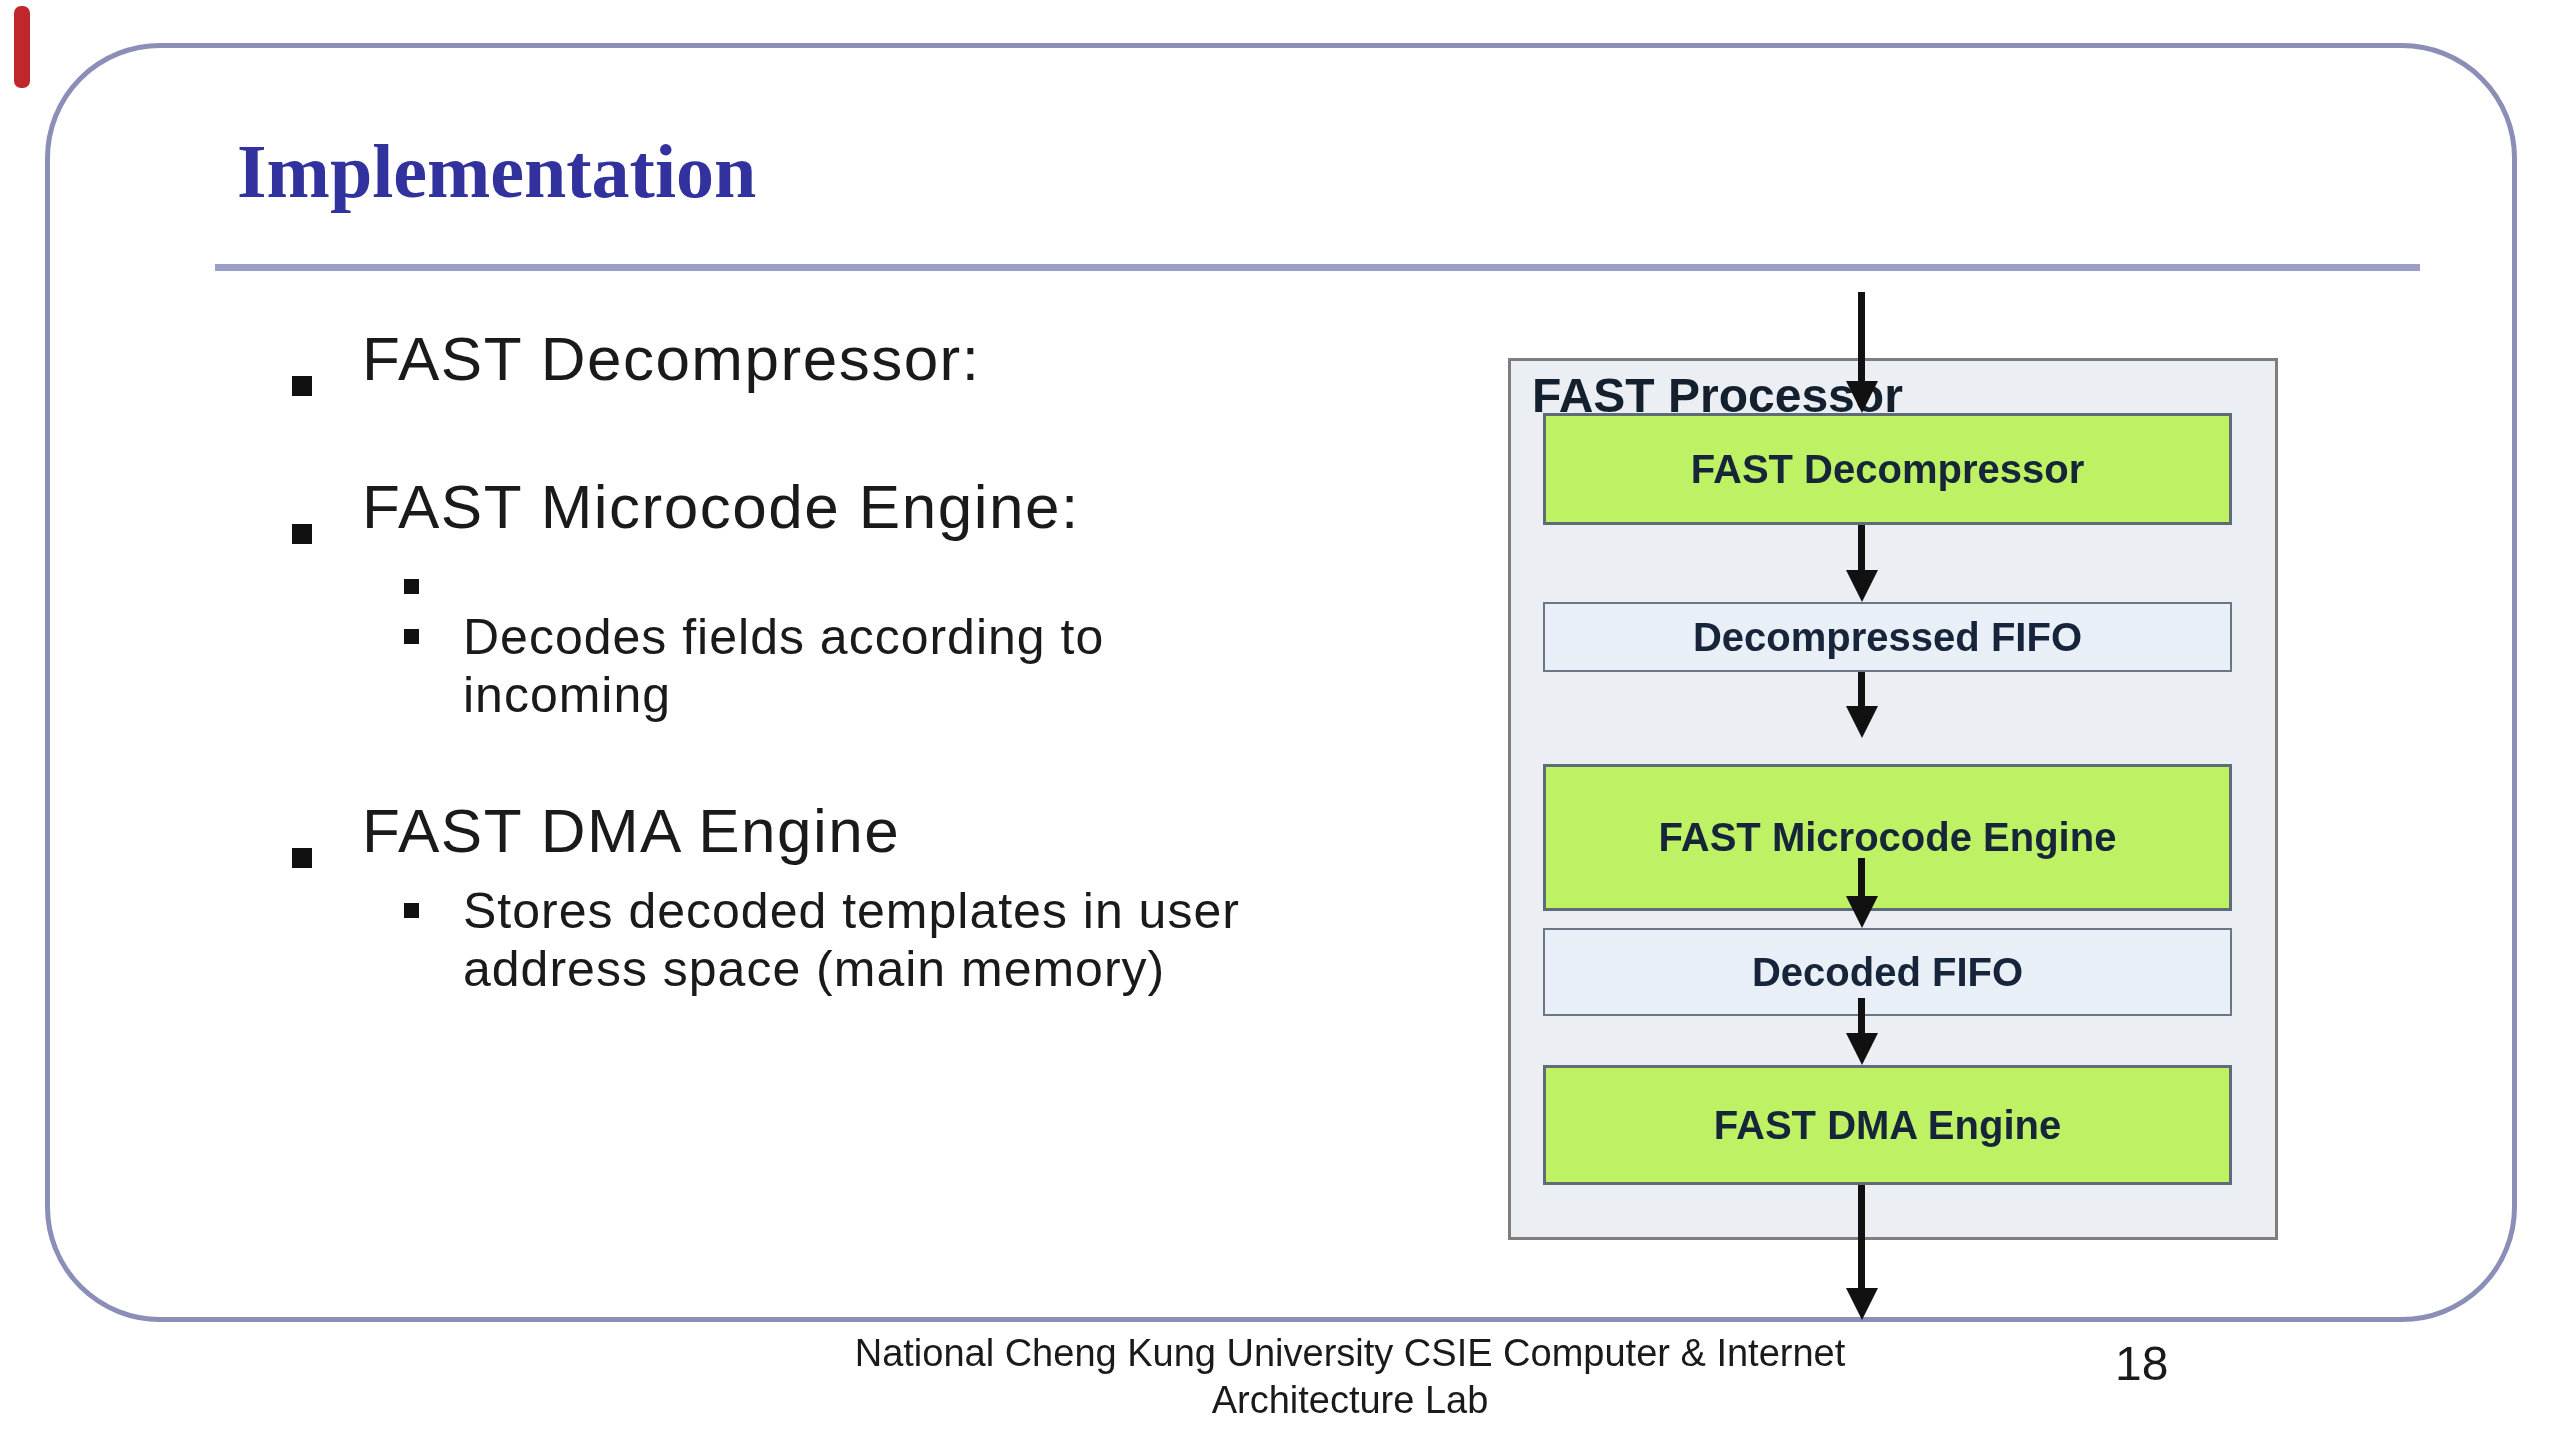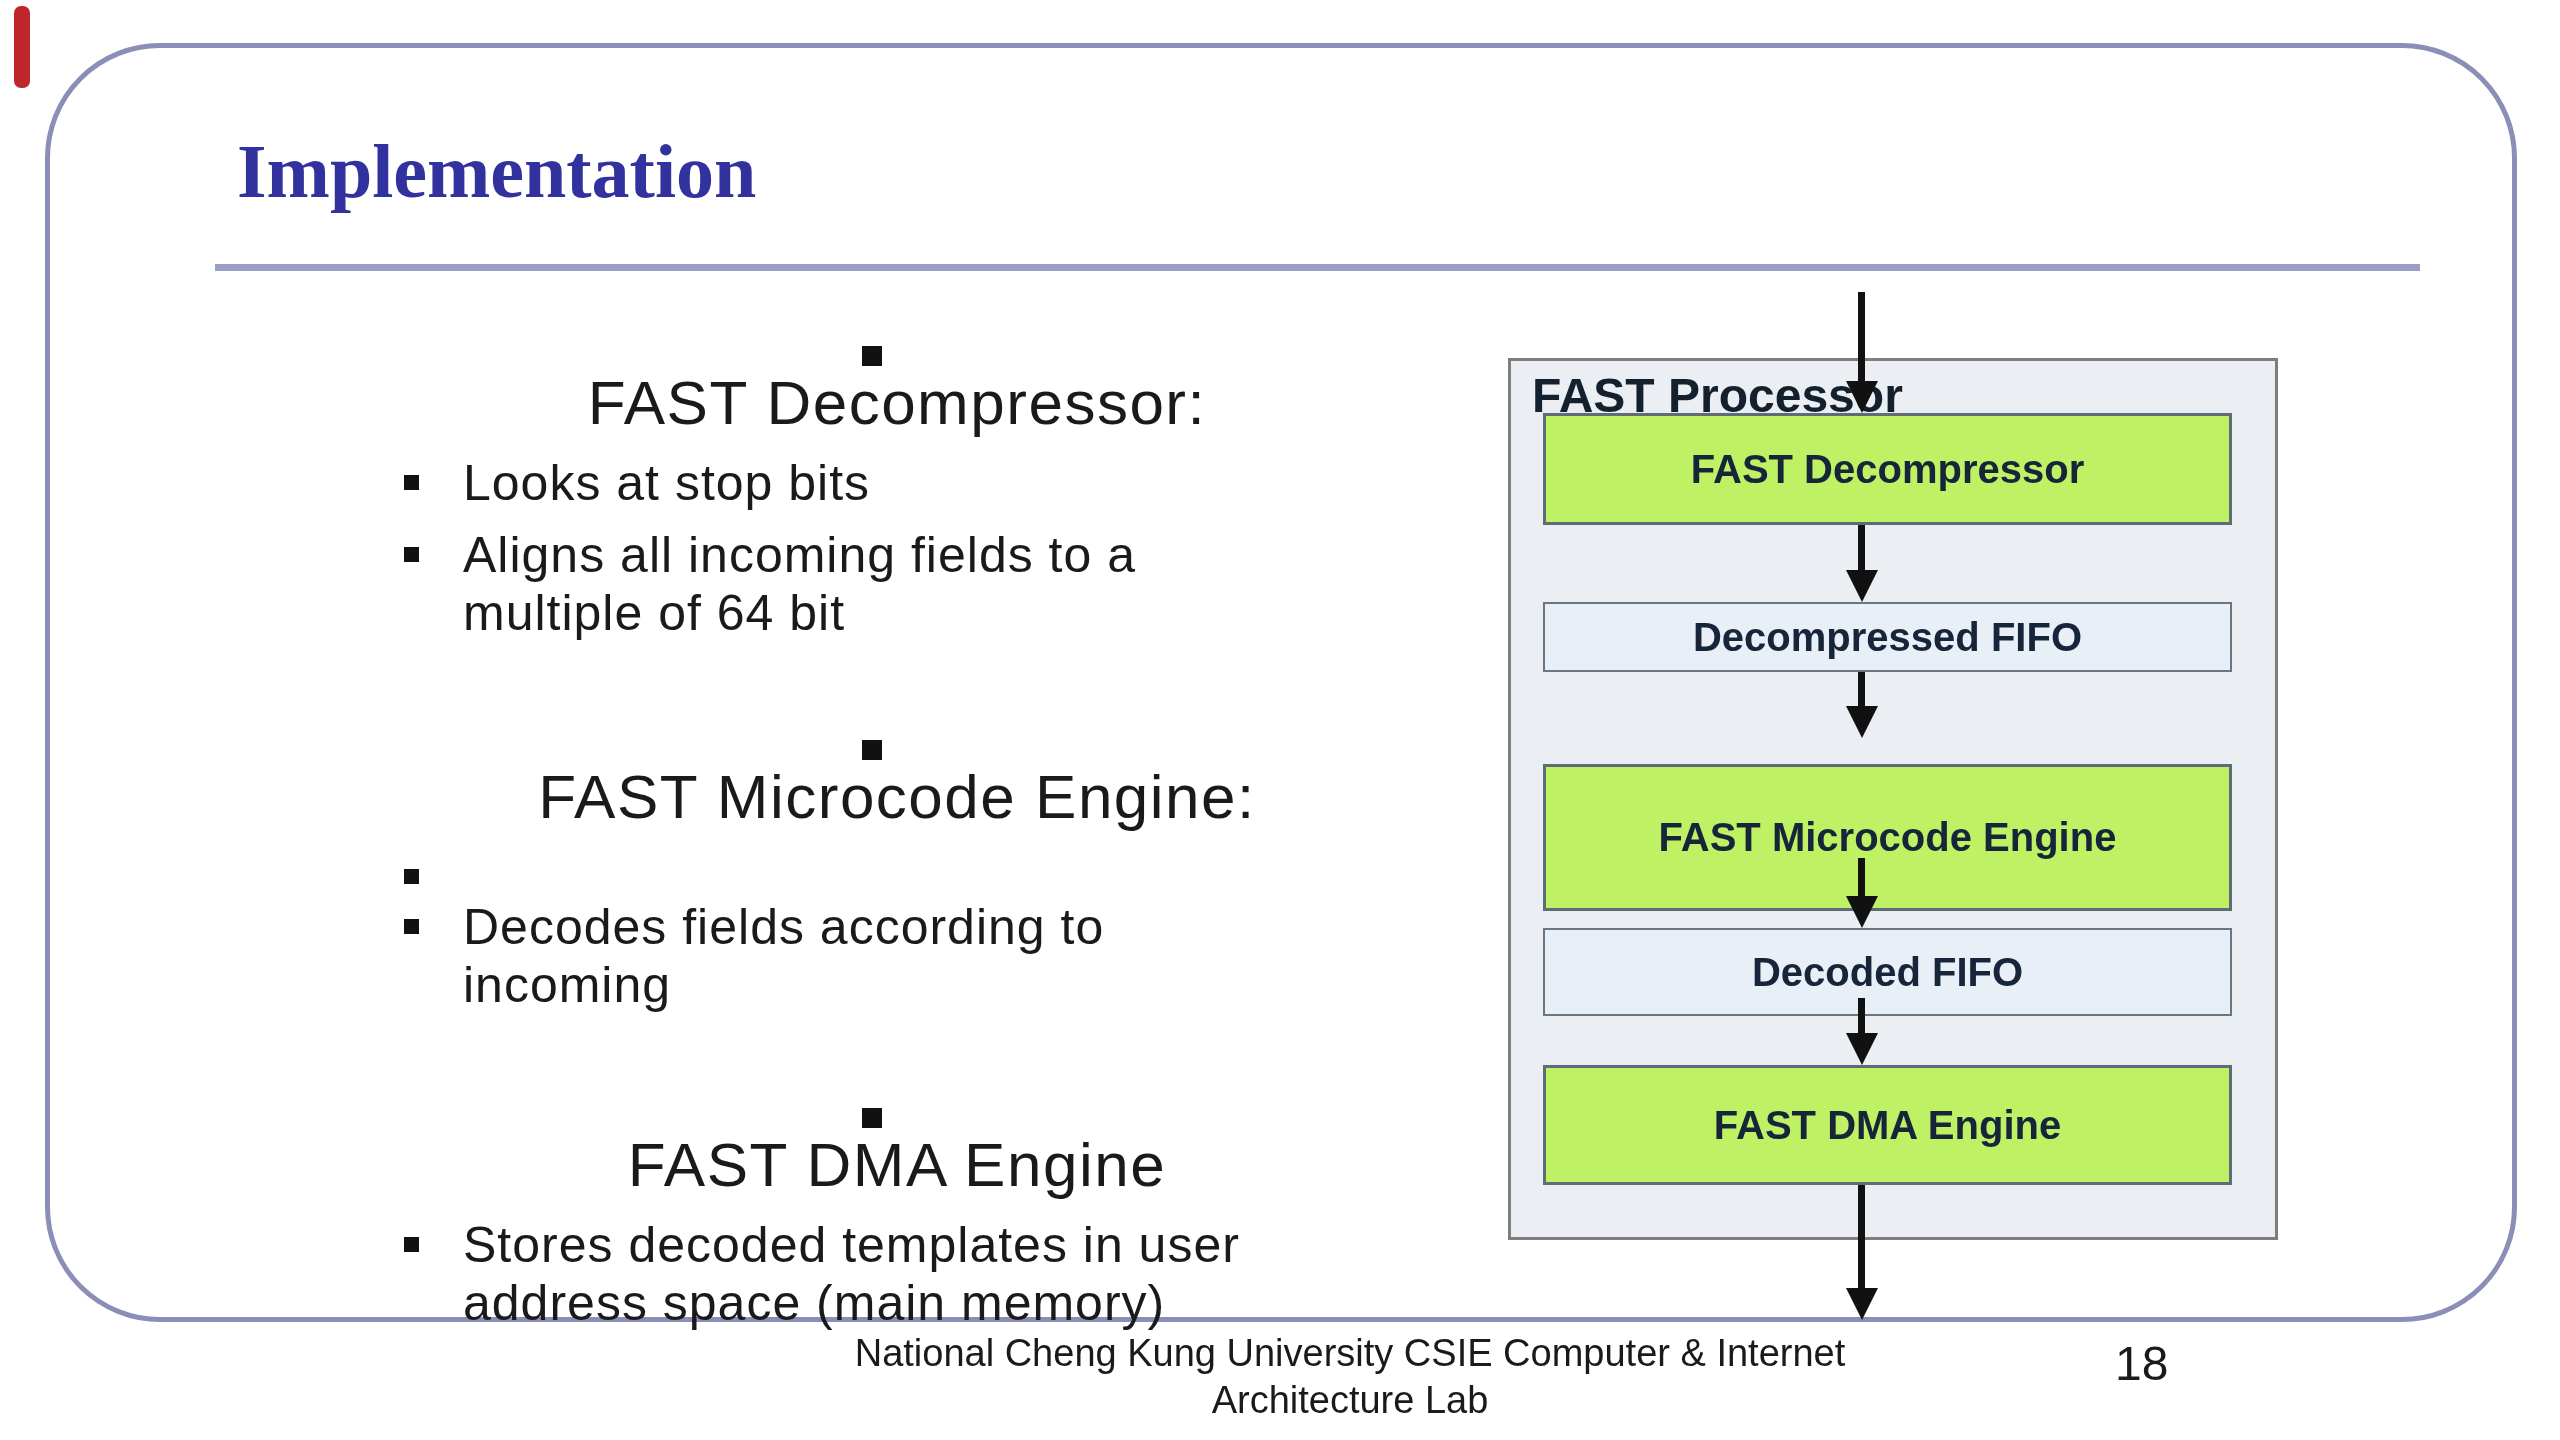--- a/index.html
+++ b/index.html
@@ -19,21 +19,21 @@
     font-family:"Liberation Serif",serif;font-weight:bold;font-size:76px;color:#32329e;
     letter-spacing:0px;white-space:nowrap;
   }
   .title-rule{position:absolute;left:215px;top:264px;width:2205px;height:7px;background:#9a9dc6;}
 
   
   .bullets{position:absolute;left:292px;top:322px;width:1210px;}
   .group{margin:0;}
   .group.g2{margin-top:74px;}
   .group.g3{margin-top:70px;}
-  .l1-row{display:flex;align-items:center;flex-direction:column;}
+  .l1-row{display:flex;align-items:flex-end;}
   .l1-bullet{flex:0 0 auto;width:20px;height:20px;margin-top:24px;margin-right:50px;background:#111;}
   .l1-text{font-size:62px;line-height:74px;letter-spacing:1.5px;white-space:nowrap;}
   .sublist{padding-left:112px;}
   .l2-row{display:flex;align-items:flex-start;margin-top:14px;}
   .l2-bullet{flex:0 0 auto;width:15px;height:15px;margin-top:21px;margin-right:44px;background:#111;}
   .l2-text{font-size:50px;line-height:58px;letter-spacing:1px;white-space:pre-line;}
 
   
   .proc-box{
     position:absolute;left:1508px;top:358px;width:770px;height:882px;
@@ -87,31 +87,20 @@
   <div class="page-title">Implementation</div>
   <div class="title-rule"></div>
 
   <div class="bullets">
 
     <div class="group g1">
       <div class="l1-row">
         <span class="l1-bullet"></span>
         <span class="l1-text">FAST Decompressor:</span>
       </div>
-      <div class="sublist">
-        <div class="l2-row">
-          <span class="l2-bullet"></span>
-          <span class="l2-text">Looks at stop bits</span>
-        </div>
-        <div class="l2-row">
-          <span class="l2-bullet"></span>
-          <span class="l2-text">Aligns all incoming fields to a
-multiple of 64 bit</span>
-        </div>
-      </div>
     </div>
 
     <div class="group g2">
       <div class="l1-row">
         <span class="l1-bullet"></span>
         <span class="l1-text">FAST Microcode Engine:</span>
       </div>
       <div class="sublist">
         <div class="l2-row">
           <span class="l2-bullet"></span>

